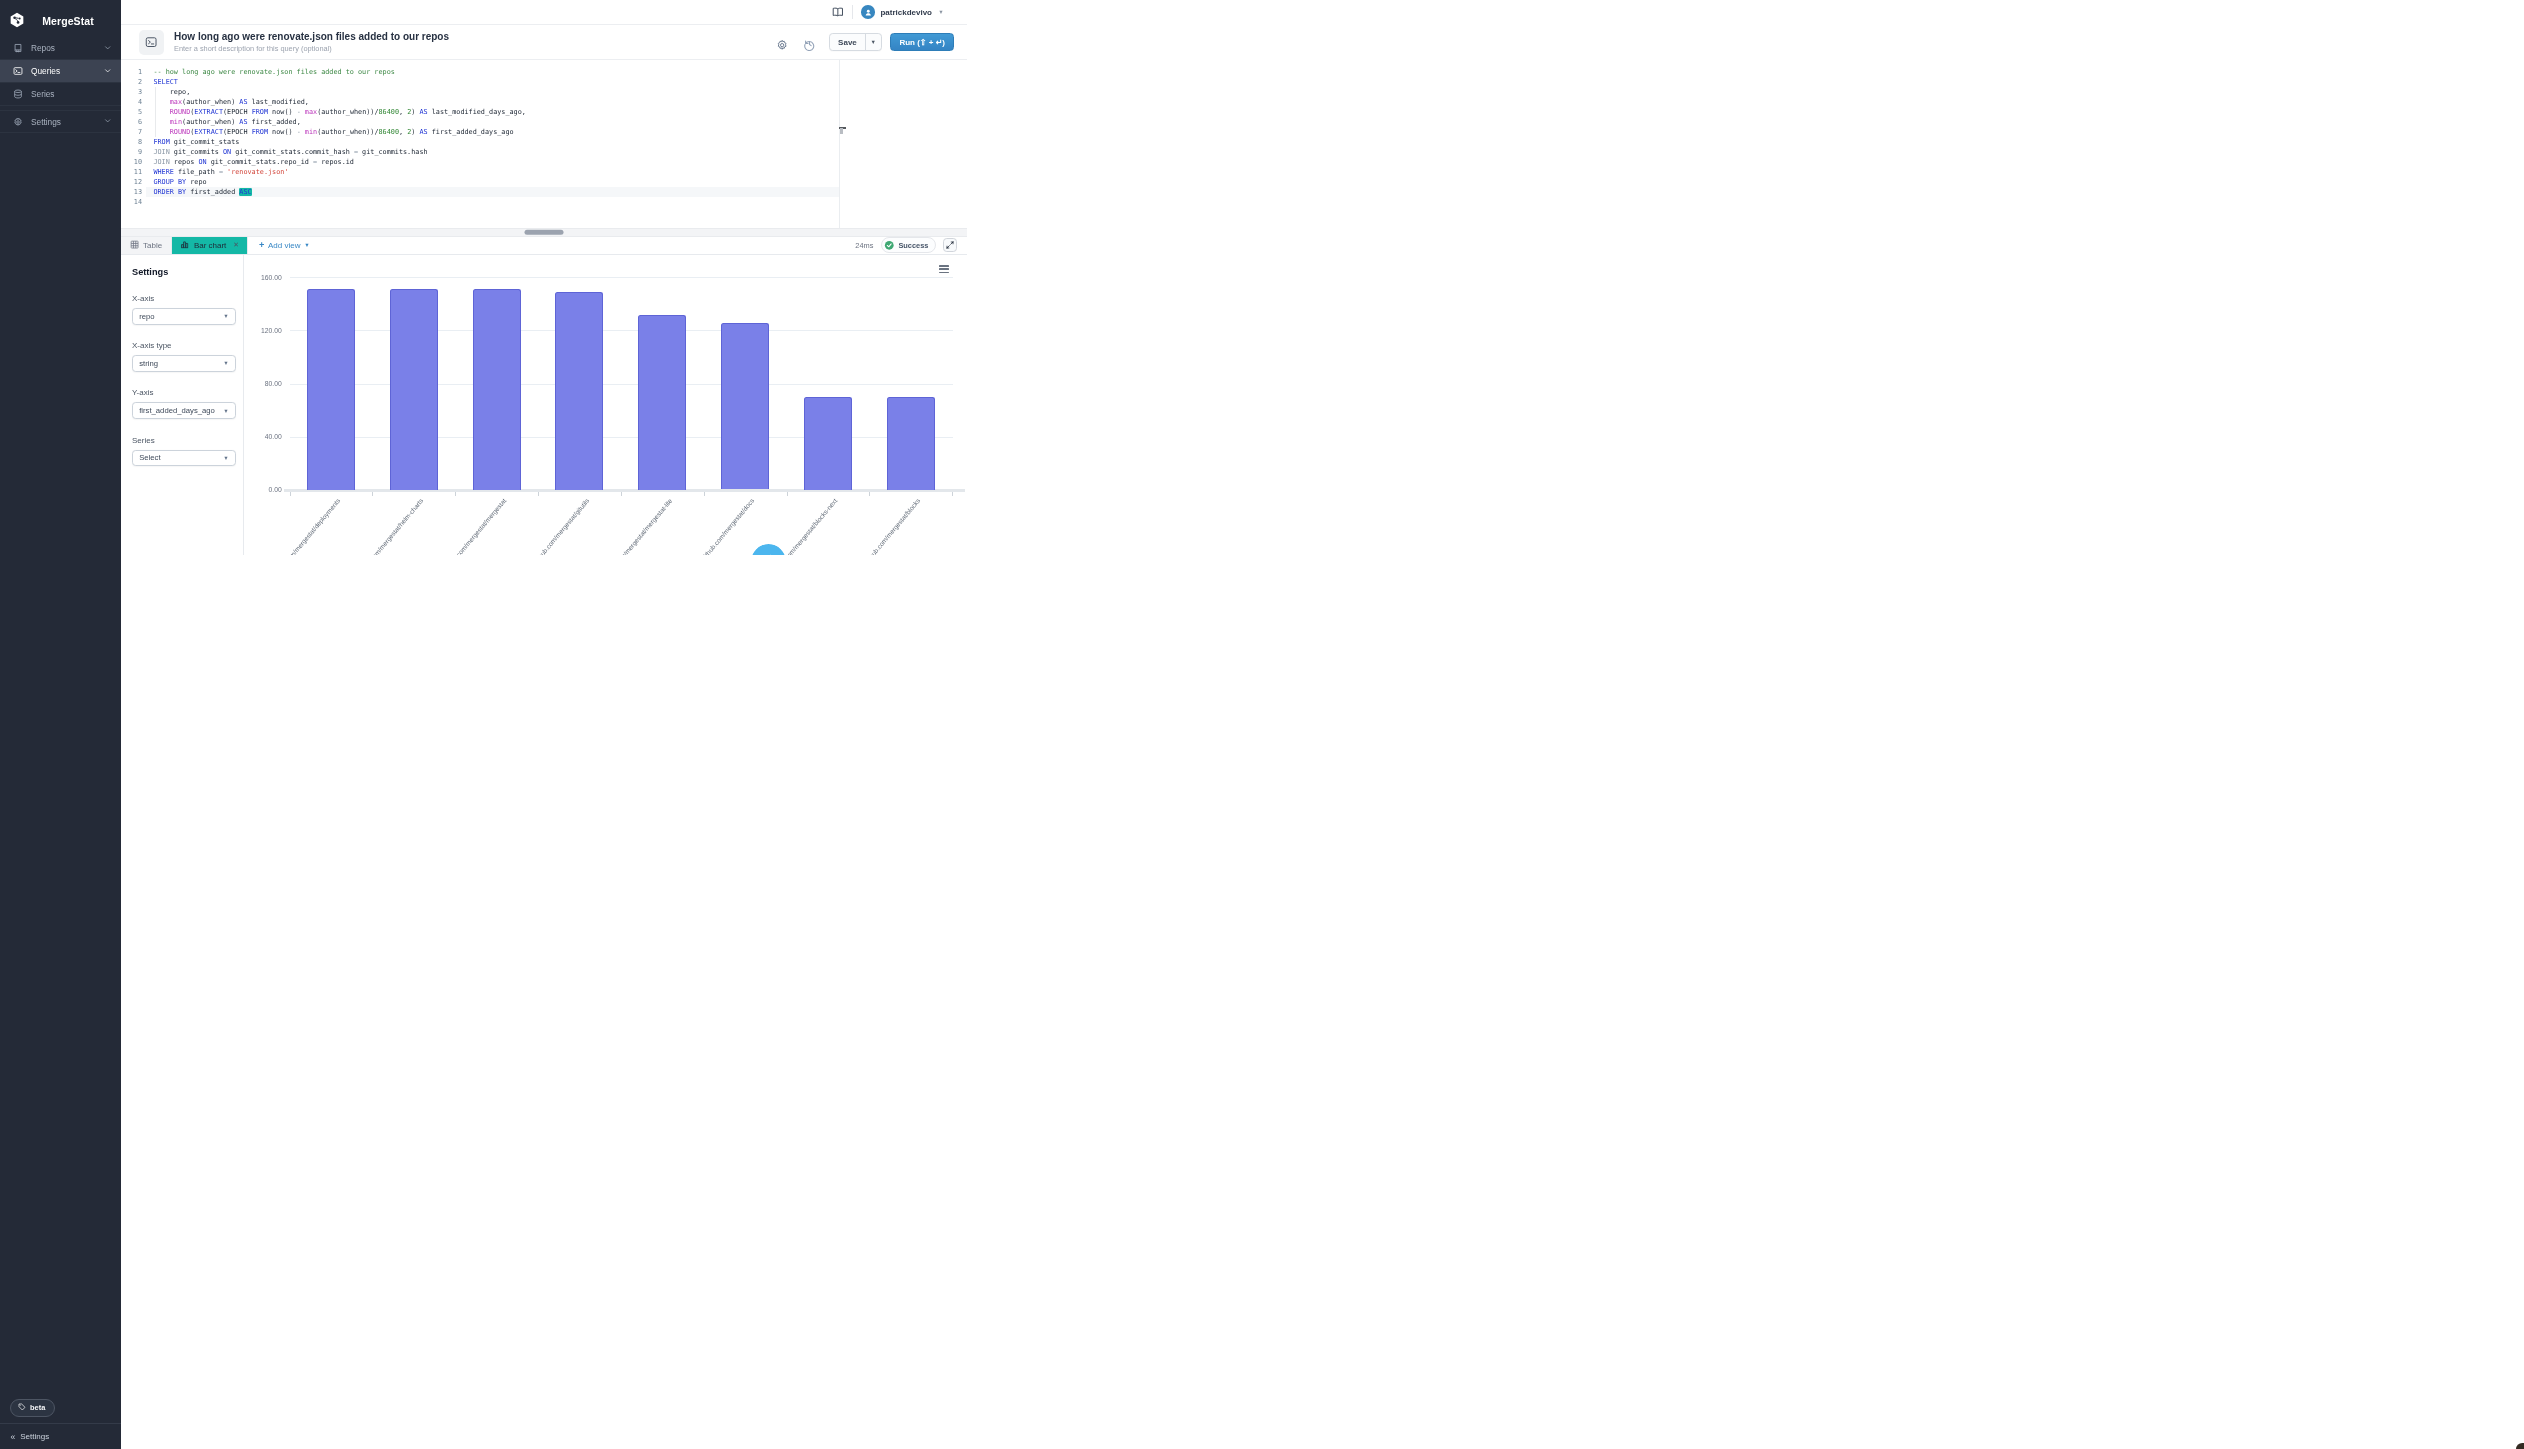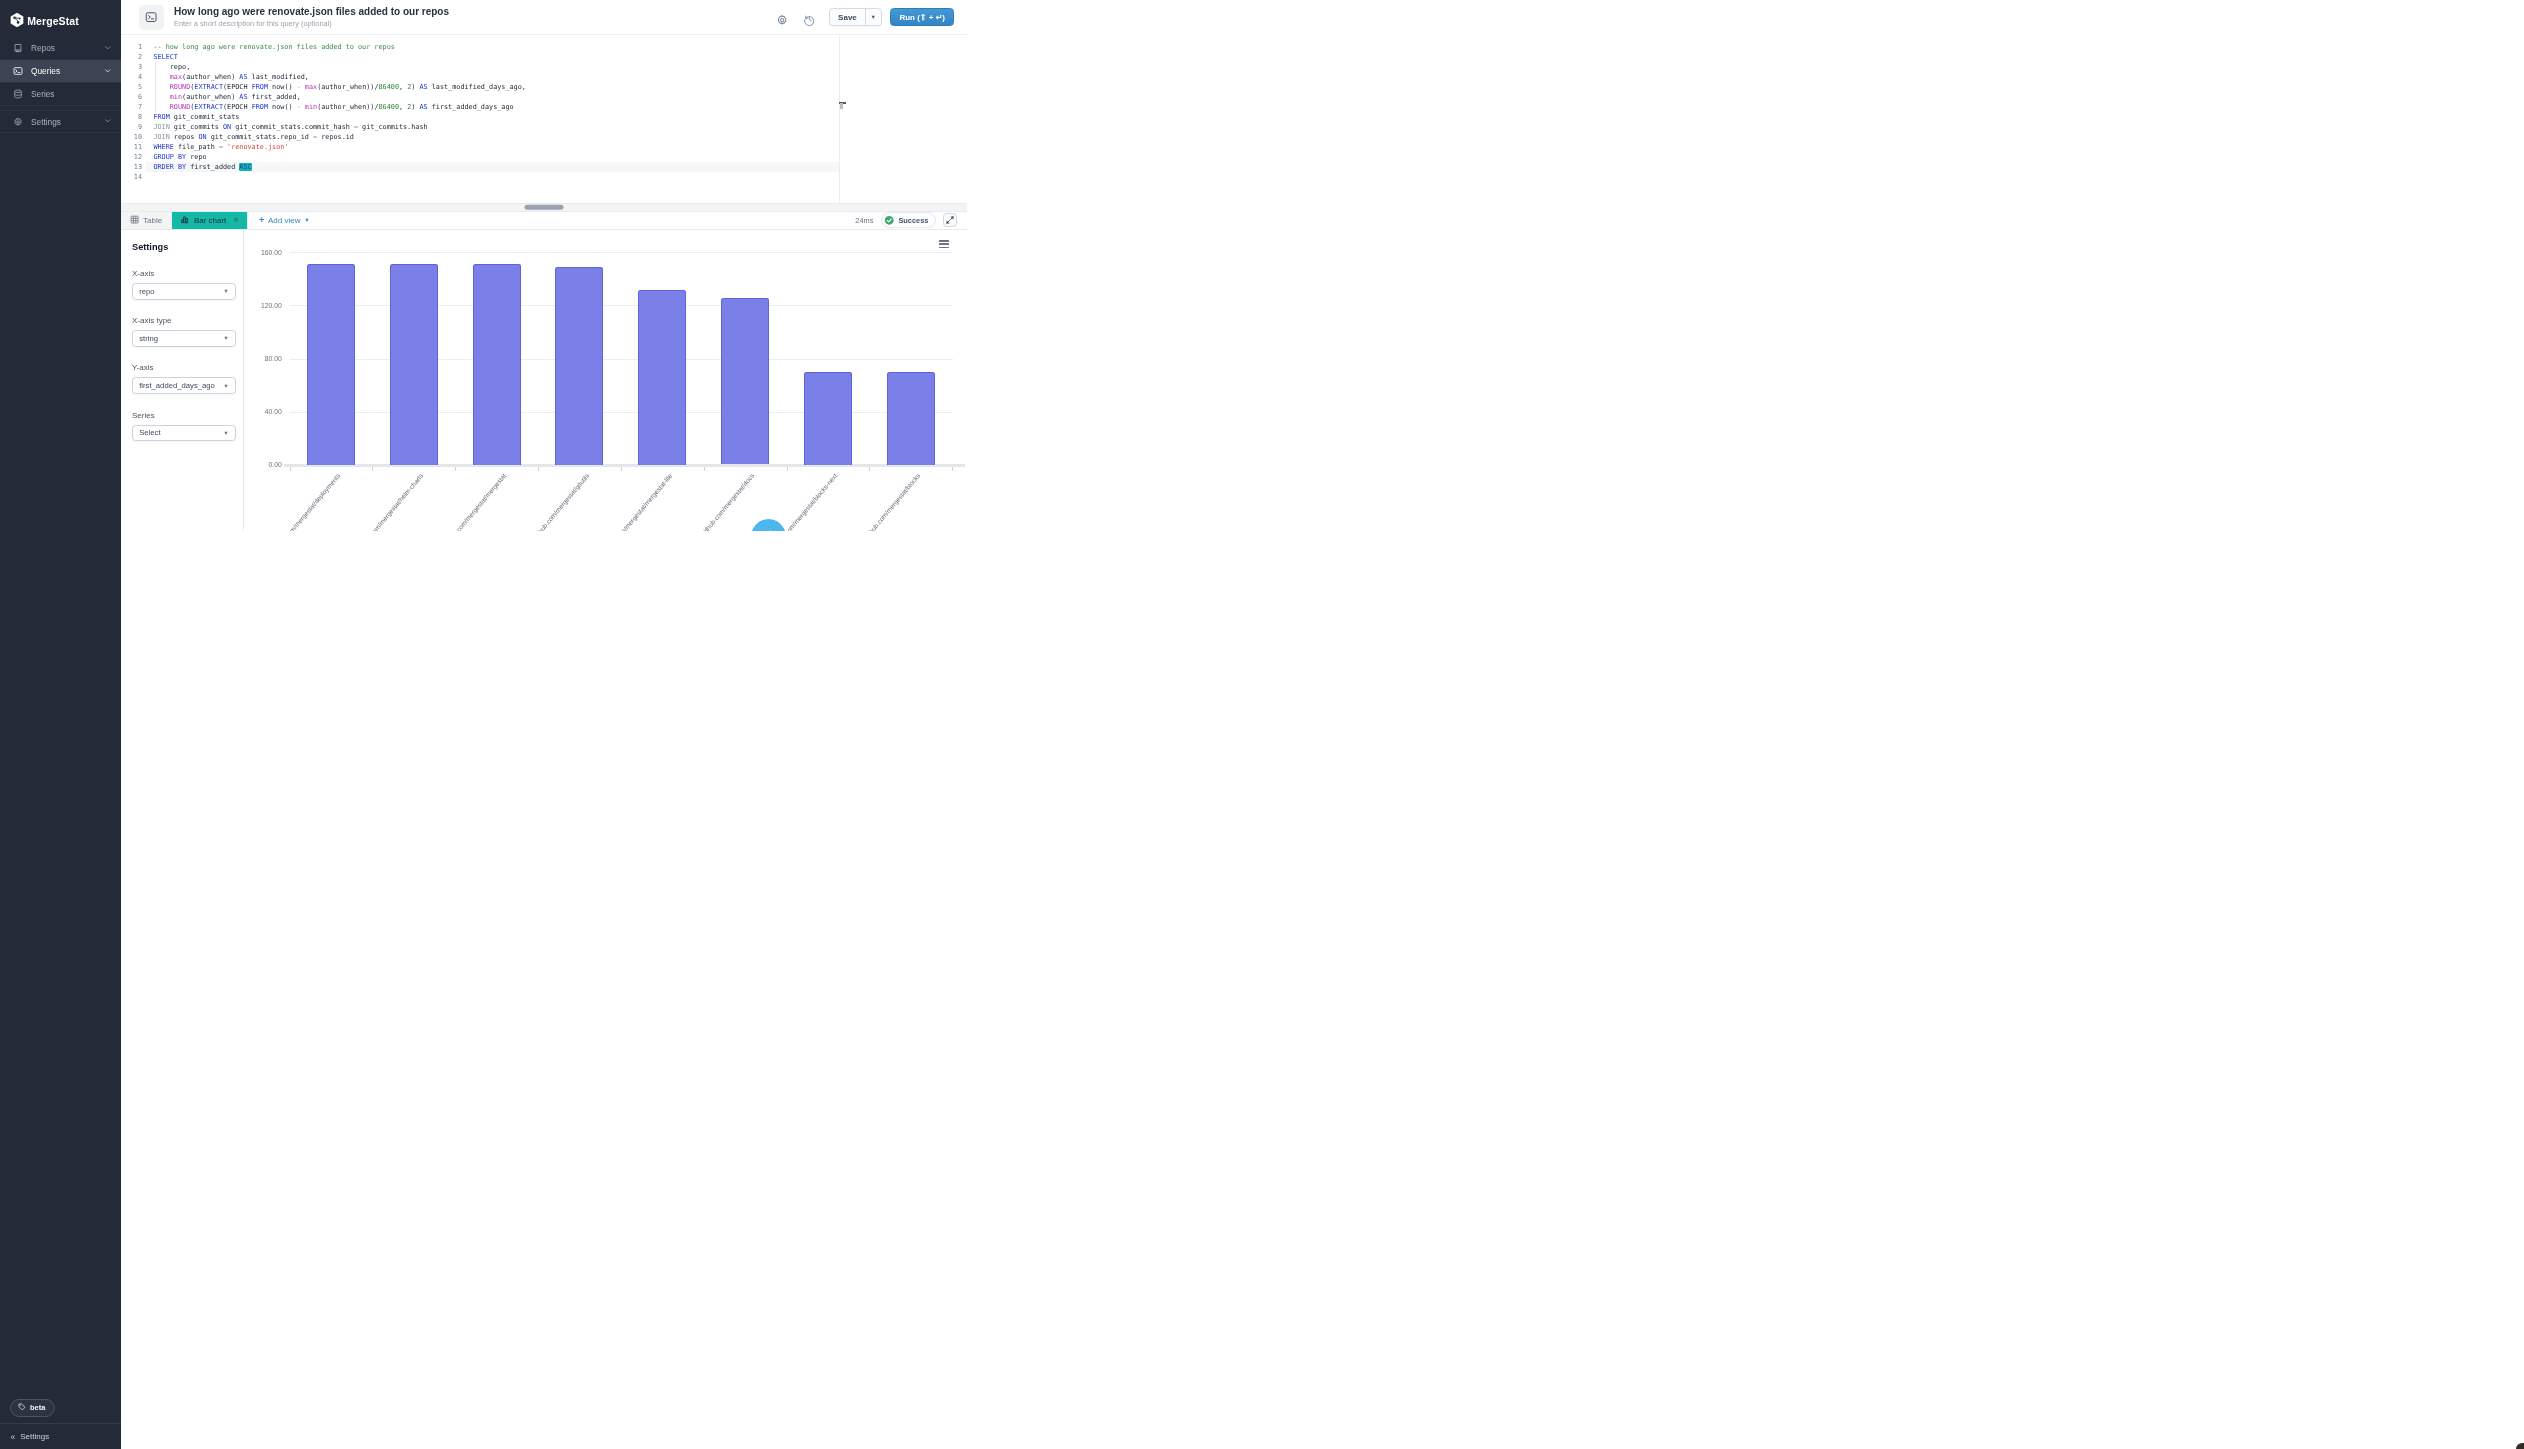--- a/index.html
+++ b/index.html
@@ -1,21 +1,21 @@
 <!DOCTYPE html>
 <html style="font-size:10px"><head>
 <meta charset="utf-8">
 <style>
   * { margin:0; padding:0; box-sizing:border-box; }
   html,body { width:967px; height:555px; overflow:hidden; background:#fff;
     font-family:"Liberation Sans", sans-serif; -webkit-font-smoothing:antialiased; }
 
   
   .sidebar { position:fixed; left:0; top:0; bottom:0; width:121px; background:#242a37; color:#fff; z-index:5; }
-  .logo-row { display:flex; align-items:center; gap:2px; padding:9.2px 0 0 9.2px; height:32px; }
+  .logo-row { display:flex; align-items:center; gap:17px; padding:9.2px 0 0 9.2px; height:32px; }
   .logo-text { font-size:10.5px; font-weight:bold; color:#fff; letter-spacing:0.1px; }
   .nav { margin-top:5px; }
   .nav-item { display:flex; align-items:center; height:23px; padding:0 10px 0 13px;
     color:#aab3c0; font-size:8.3px; border-bottom:0.6px solid #2c3340; cursor:pointer; }
   .nav-item .nav-ic { width:10px; height:10px; margin-right:8px; display:inline-flex; }
   .nav-item .nav-label { flex:1; }
   .nav-item.active { background:#3c4352; color:#fff; }
   .nav-item.active svg { stroke:#fff; }
   .nav-item svg { stroke:#9aa5b4; }
   .nav-item.gap-before { margin-top:4.3px; border-top:0.6px solid #2c3340; }
@@ -192,20 +192,36 @@
     <span>beta</span>
   </div>
   <div class="collapse-bar">
     <span class="chev">«</span>
     <span>Settings</span>
   </div>
 </aside>
 
 <div class="main">
 
+  <div class="topbar">
+    <span class="icon-btn">
+      <svg width="11.7" height="10.5" viewBox="0 0 24 20" fill="none" stroke="#3f4a5a" stroke-width="2">
+          <path d="M12 3 C10 1.4 7 1.2 2.5 2 V16.5 C7 15.7 10 16 12 17.5 C14 16 17 15.7 21.5 16.5 V2 C17 1.2 14 1.4 12 3 Z M12 3 V17.5"></path>
+        </svg>
+    </span>
+    <span class="divider"></span>
+    <span class="avatar">
+      <svg width="8.6" height="8.6" viewBox="0 0 24 24" fill="#fff">
+          <circle cx="12" cy="9" r="4"></circle>
+          <path d="M4.5 21 C5.5 15.8 9 14.5 12 14.5 C15 14.5 18.5 15.8 19.5 21 Z"></path>
+        </svg>
+    </span>
+    <span class="username">patrickdevivo</span>
+    <span class="user-caret">▼</span>
+  </div>
 
   <div class="header">
     <div class="q-icon-box">
       <svg width="12.3" height="12.3" viewBox="0 0 24 24" fill="none" stroke="#3f4a5a" stroke-width="1.8">
           <rect x="2.5" y="3.5" width="19" height="17" rx="3"></rect>
           <path d="M7 9 L10.5 12 L7 15 M12.5 15.5 H17" stroke-linecap="round" stroke-linejoin="round"></path>
         </svg>
     </div>
     <div class="titles">
       <div class="q-title">How long ago were renovate.json files added to our repos</div>

